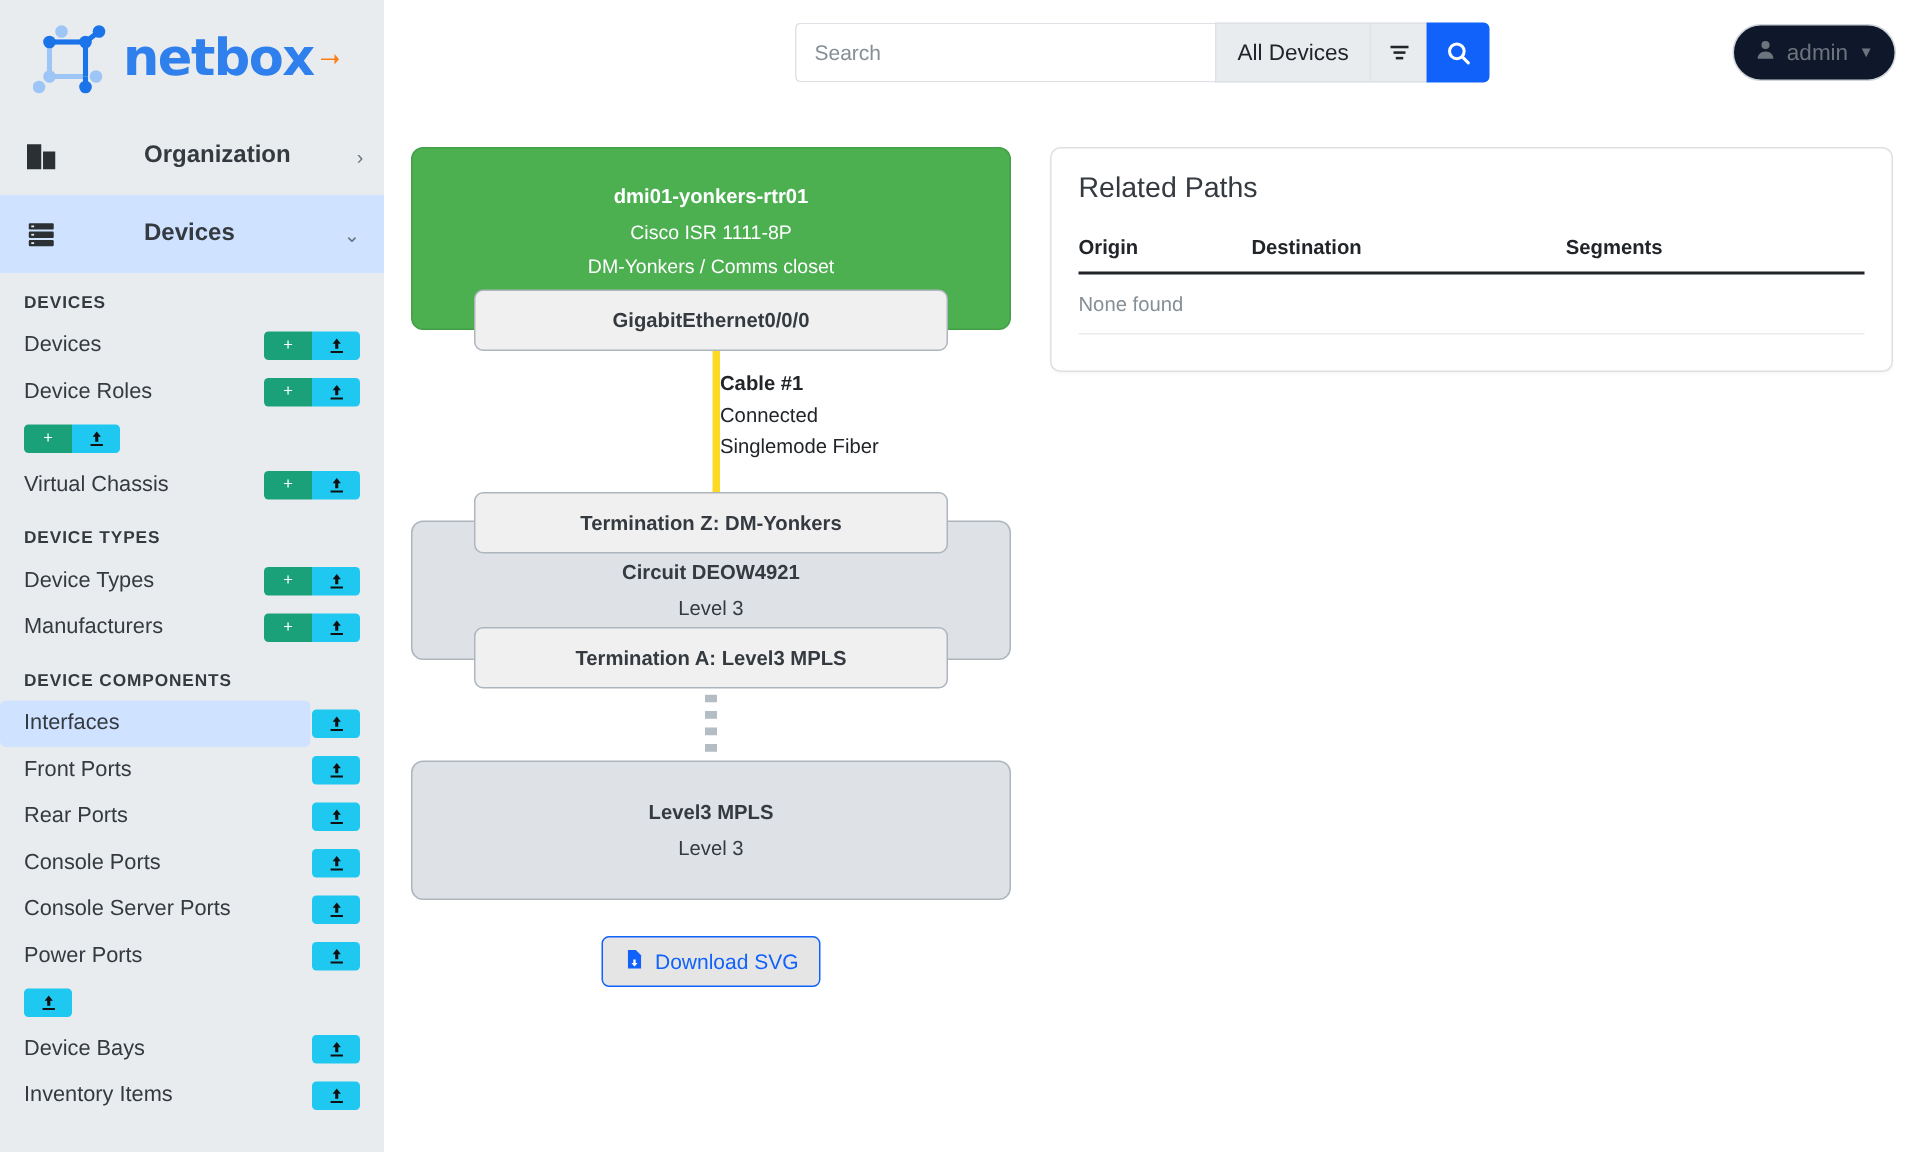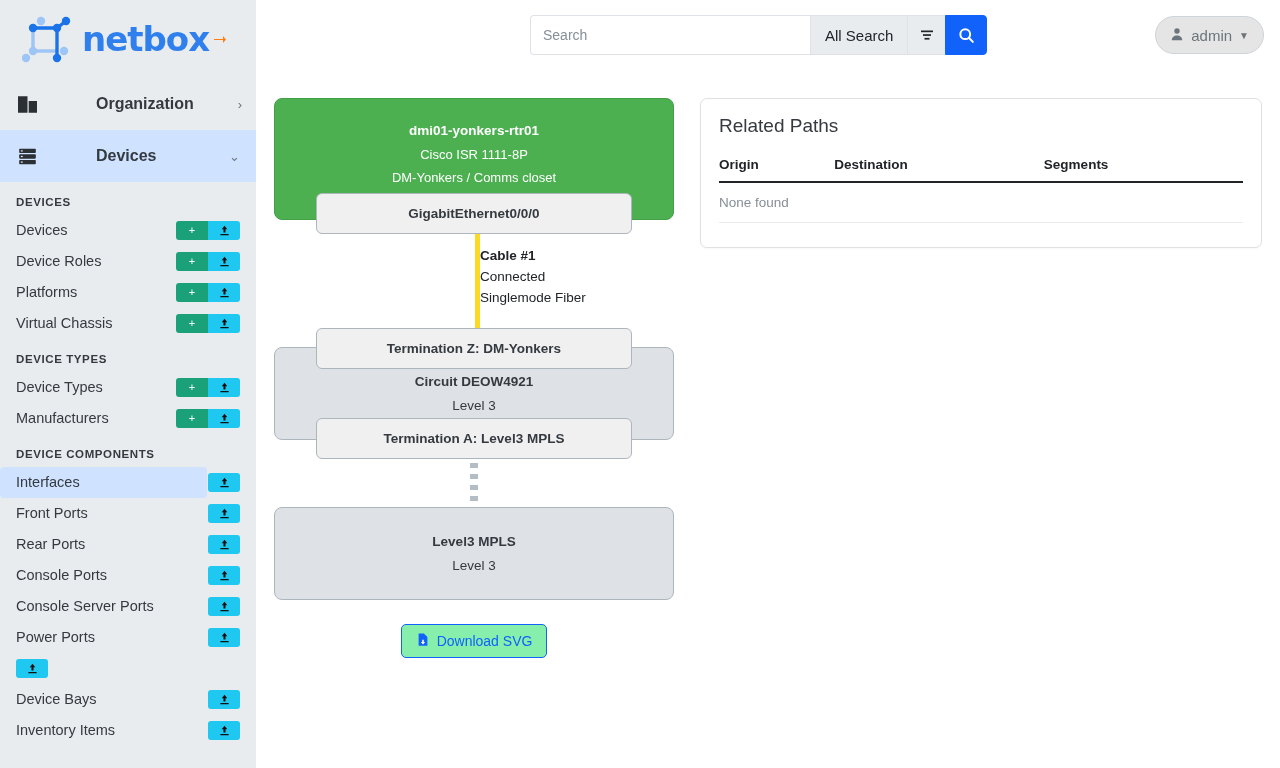--- a/index.html
+++ b/index.html
@@ -112,21 +112,21 @@
   .search-btn {
     display:flex; align-items:center; justify-content:center;
     background:#1062fb; border:1px solid #1062fb;
     width:42px; border-radius:0 4px 4px 0; cursor:pointer;
   }
   .user-btn {
     margin-left:auto;
     display:flex; align-items:center; gap:7px;
     height:38px; padding:0 14px;
     border:1px solid #ced4da; border-radius:19px;
-    background:#e5e5e5; color:#6c757d; font-size:15px; cursor:pointer;
+    background:#0f172a; color:#6c757d; font-size:15px; cursor:pointer;
   }
 
   .page-title {
     font-size:31px; font-weight:400; color:#343a40;
     padding:8px 0 0 18px; letter-spacing:-.2px;
   }
 
   .content { display:flex; padding:28px 18px 0 18px; gap:26px; }
 
   
@@ -181,21 +181,21 @@
     background:#dee2e6; border:1px solid #adb5bd; border-radius:8px;
     text-align:center; color:#343a40;
     padding:26px 26px;
   }
   .provider-box .pb-title { font-size:13.5px; font-weight:700; margin-bottom:9px; }
   .provider-box .pb-sub { font-size:13.5px; }
 
   .dl-svg-wrap { display:flex; justify-content:center; margin-top:24px; }
   .dl-svg-btn {
     display:flex; align-items:center; gap:7px;
-    background:#86efac; border:1px solid #1062fb; border-radius:5px;
+    background:#e5e5e5; border:1px solid #1062fb; border-radius:5px;
     color:#1062fb; font-size:14px; padding:7px 14px; cursor:pointer;
     font-family:"Liberation Sans", sans-serif;
   }
 
   
   .paths-card {
     flex:1; background:#fff; border:1px solid #e0e0e0; border-radius:7px;
     padding:16px 18px 22px 18px; height:150px;
     box-shadow:0 1px 2px rgba(0,0,0,.03);
   }
@@ -294,21 +294,20 @@
         <button class="mini-btn add">+</button>
         <button class="mini-btn imp">
           <svg width="11" height="11" viewBox="0 0 16 16" fill="#111">
               <path d="M8 1l4 5H9.5v5h-3V6H4l4-5zM2 13h12v2H2z"></path>
             </svg>
         </button>
       </span>
     </div>
 
     <div class="nav-item">
-      <span class="ni-label">Platforms</span>
       <span class="btn-stack">
         <button class="mini-btn add">+</button>
         <button class="mini-btn imp">
           <svg width="11" height="11" viewBox="0 0 16 16" fill="#111">
               <path d="M8 1l4 5H9.5v5h-3V6H4l4-5zM2 13h12v2H2z"></path>
             </svg>
         </button>
       </span>
     </div>
 
@@ -451,21 +450,21 @@
       </span>
     </div>
 
   </aside>
 
   <main class="main">
 
     <div class="topbar">
       <div class="search-wrap">
         <input class="search-input" type="text" placeholder="Search" style="">
-        <div class="obj-select">All Search</div>
+        <div class="obj-select">All Devices</div>
         <div class="filter-btn">
           <svg width="16" height="16" viewBox="0 0 16 16" fill="#212529">
             <rect x="2" y="3.5" width="12" height="1.7"></rect>
             <rect x="4" y="7.2" width="8" height="1.7"></rect>
             <rect x="5.5" y="10.9" width="5" height="1.7"></rect>
           </svg>
         </div>
         <div class="search-btn">
           <svg width="17" height="17" viewBox="0 0 16 16" fill="none" stroke="#fff" stroke-width="1.9">
             <circle cx="6.8" cy="6.8" r="4.6"></circle>

